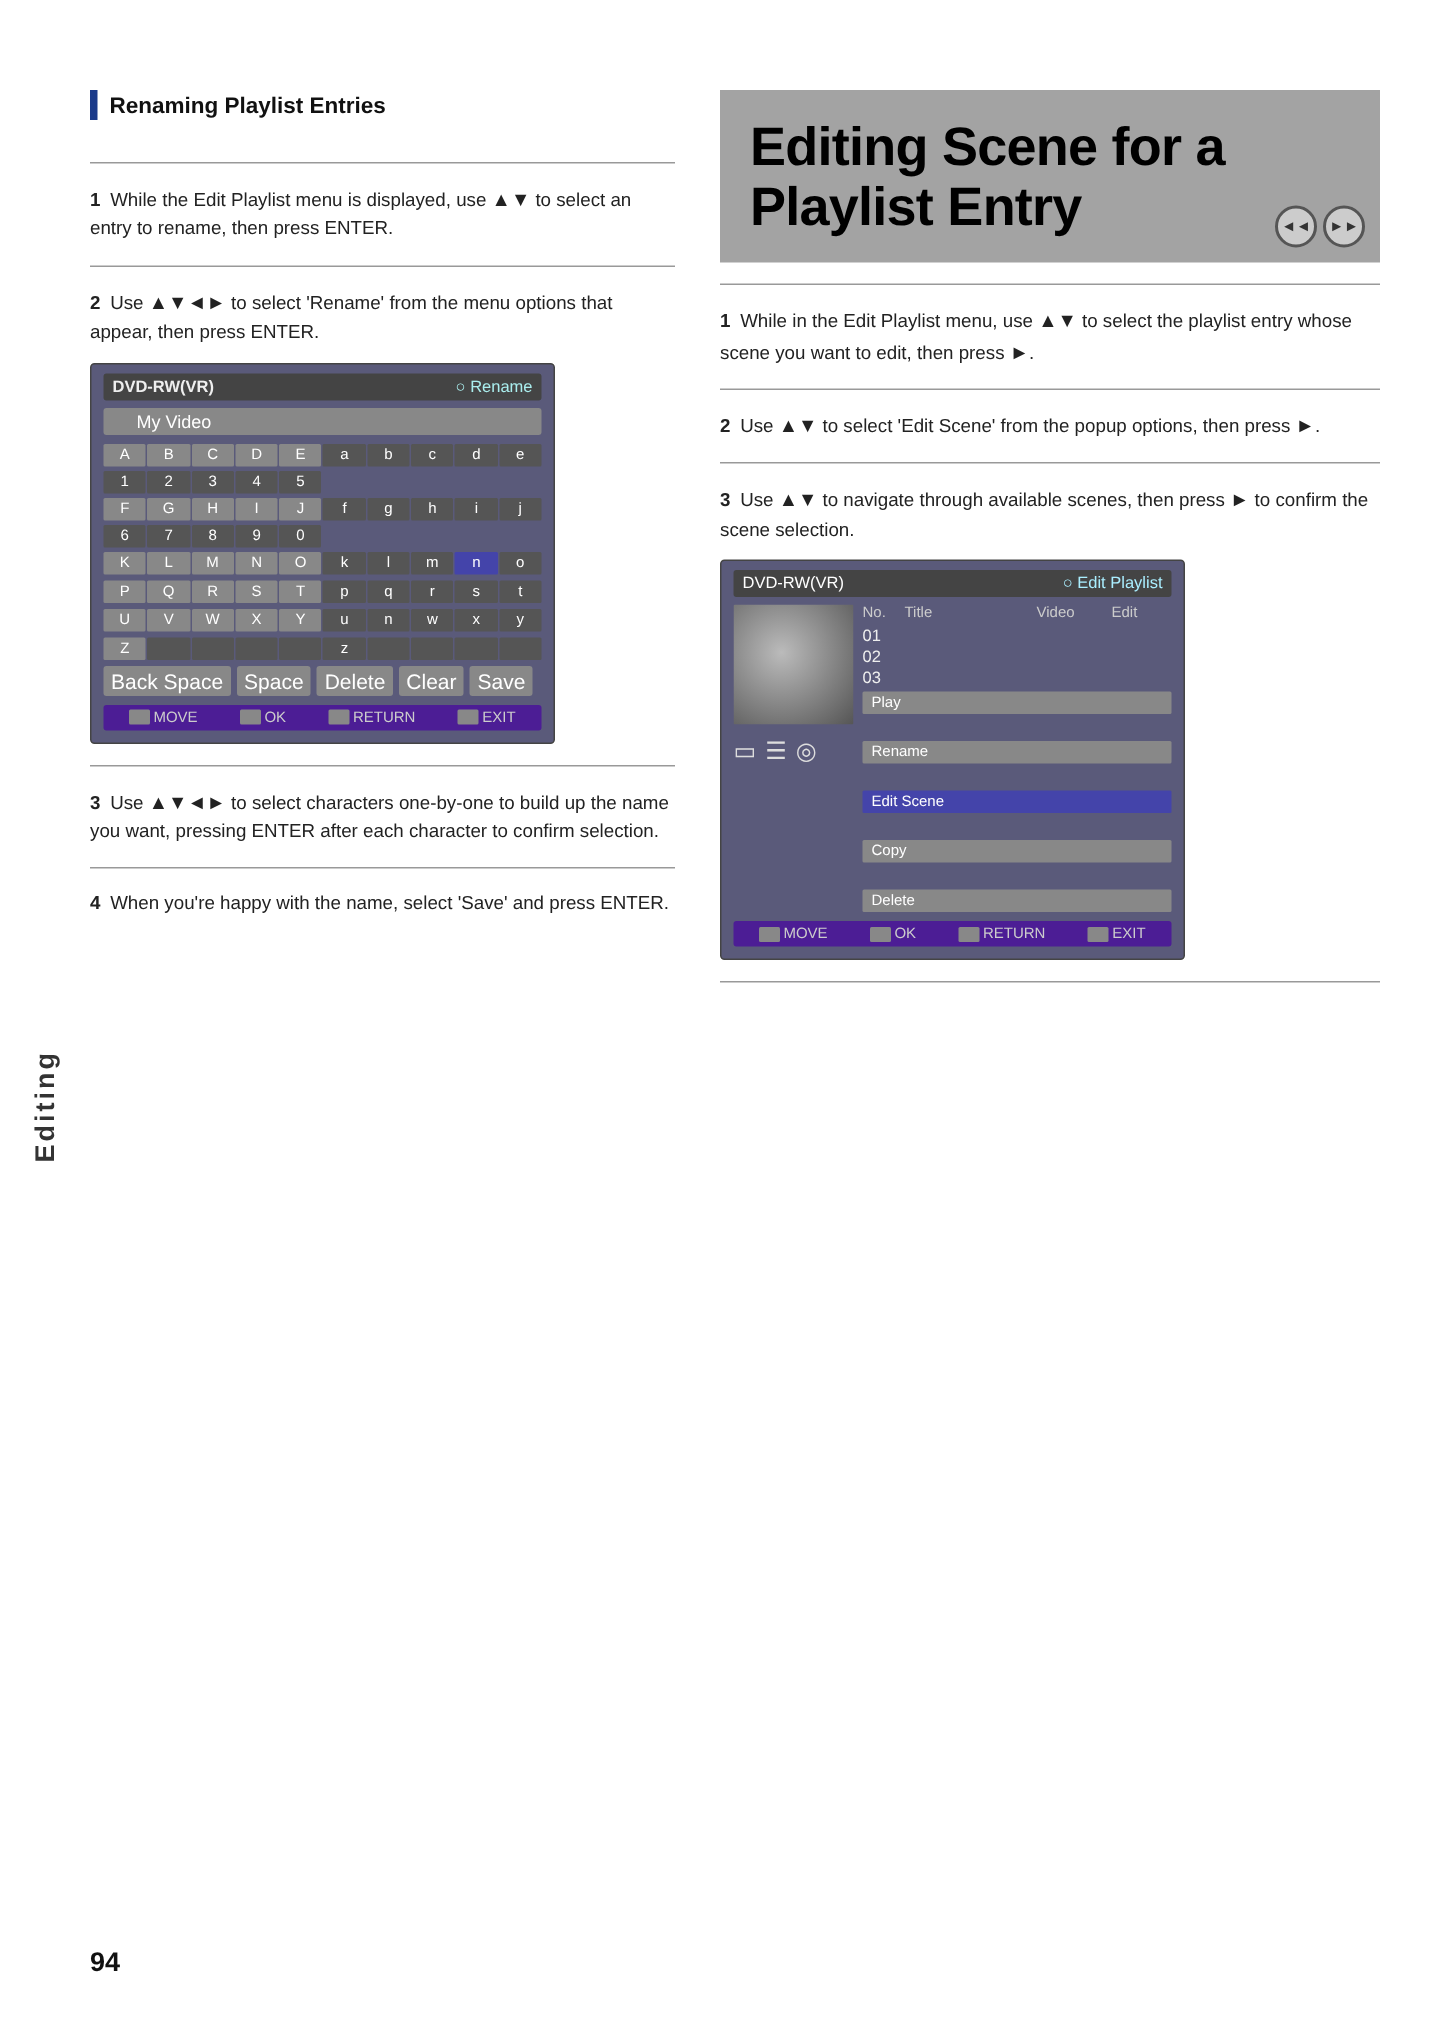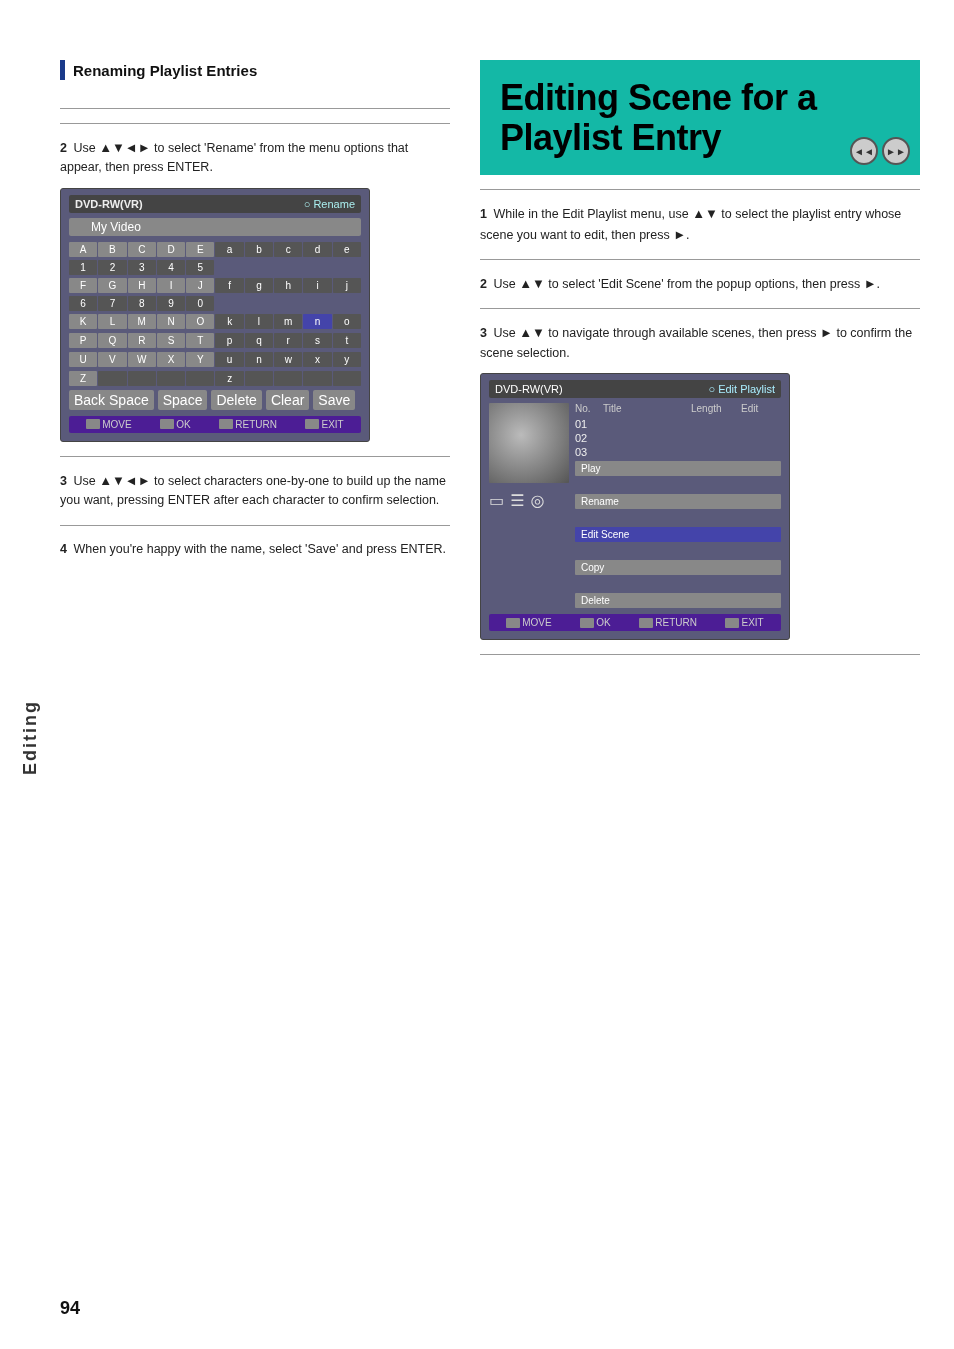--- a/index.html
+++ b/index.html
@@ -44,21 +44,21 @@
       flex-shrink: 0;
     }
     .section-title {
       font-size: 15px;
       font-weight: bold;
       color: #111;
     }
 
     
     .big-heading-box {
-      background: #14b8a6;
+      background: #a3a3a3;
       padding: 18px 20px 18px 20px;
       margin-bottom: 14px;
       position: relative;
       min-height: 110px;
     }
     .big-heading-box h1 {
       font-size: 36px;
       font-weight: 900;
       line-height: 1.1;
       color: #000;
@@ -302,20 +302,26 @@
 
 <div class="left-col">
 
   <div class="section-title-bar">
     <div class="blue-bar"></div>
     <span class="section-title">Renaming Playlist Entries</span>
   </div>
 
   <hr class="section-hr">
 
+  <div class="step-block">
+    <p class="step-text">
+      <span class="step-number">1</span>
+      While the Edit Playlist menu is displayed, use <span class="arrow-sym">▲▼</span> to select an entry to rename, then press ENTER.
+    </p>
+  </div>
 
   <hr class="section-hr">
 
   <div class="step-block">
     <p class="step-text">
       <span class="step-number">2</span>
       Use <span class="arrow-sym">▲▼◄►</span> to select 'Rename' from the menu options that appear, then press ENTER.
     </p>
 
     <div class="keyboard-panel">
@@ -532,21 +538,21 @@
             <span>▭</span>
             <span>☰</span>
             <span>◎</span>
           </div>
         </div>
 
         <div class="ep-info-area">
           <div class="ep-table-header">
             <span>No.</span>
             <span>Title</span>
-            <span>Length</span>
+            <span>Video</span>
             <span>Edit</span>
           </div>
           <div class="ep-row">
             <span>01</span>
             <span></span>
             <span></span>
             <span></span>
           </div>
           <div class="ep-row">
             <span>02</span>

